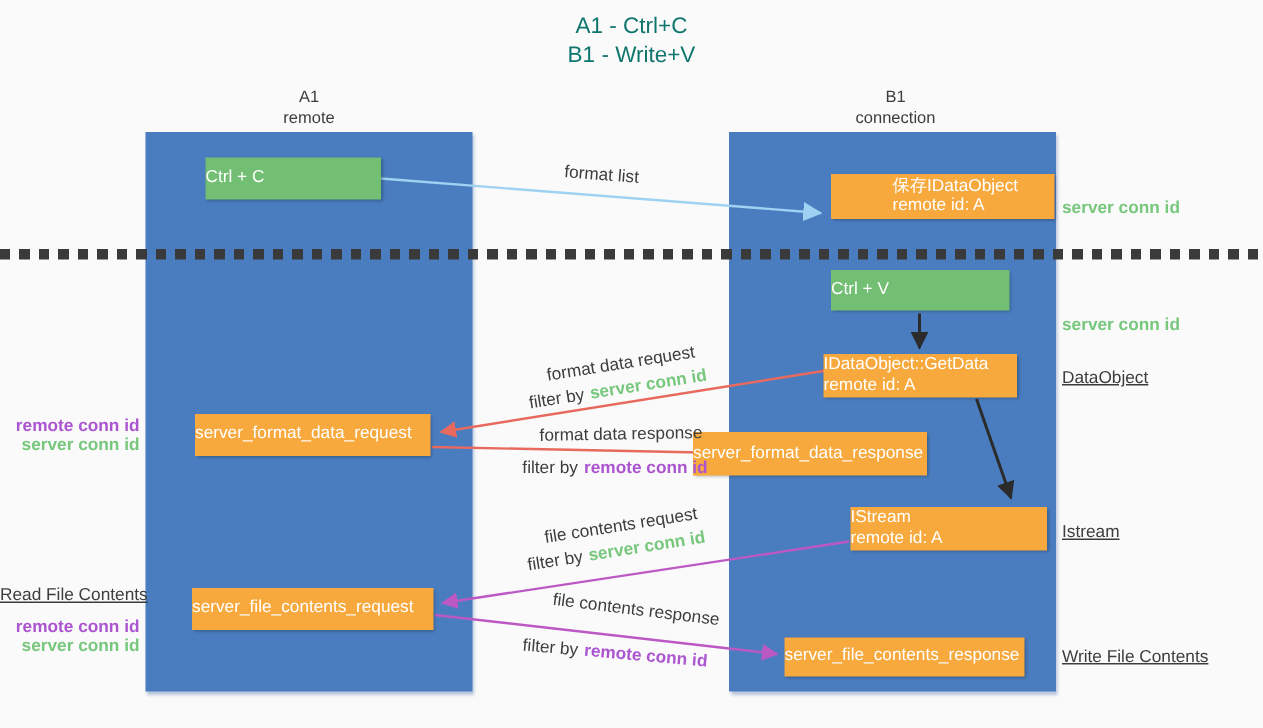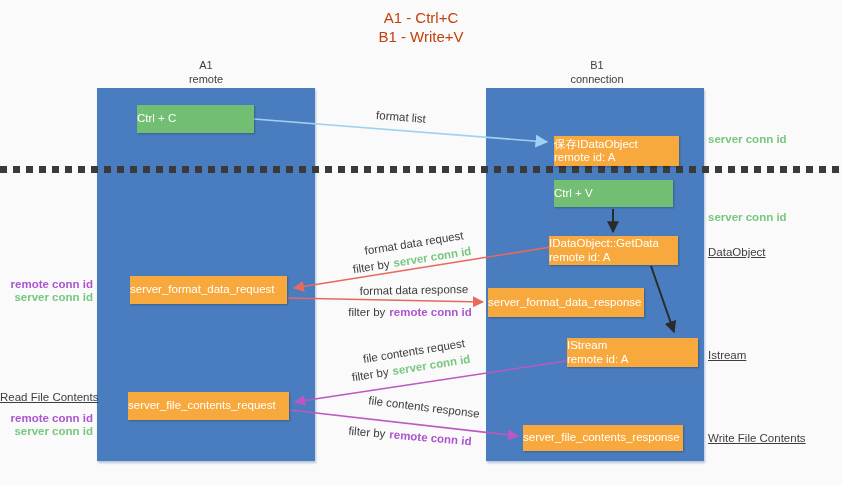--- a/index.html
+++ b/index.html
@@ -1,20 +1,20 @@
 <!DOCTYPE html>
 <html><head>
 <meta charset="utf-8">
 <style>
   html,body{margin:0;padding:0;}
   body{font-family:"Liberation Sans",sans-serif;background:#fafafa;}
   .canvas{position:relative;width:842px;height:485px;background:#fafafa;overflow:hidden;}
 
   .title{position:absolute;left:321px;top:8px;width:200px;text-align:center;
-         font-size:15px;color:#c2410c;line-height:19px;}
+         font-size:15px;color:#0f766e;line-height:19px;}
 
   .col-header{position:absolute;width:120px;text-align:center;font-size:11px;
               color:#3d3d3d;line-height:14px;}
   .col{position:absolute;top:88px;width:218px;height:373px;background:#4a7dbf;
        box-shadow:1px 2px 2px rgba(100,130,180,.45);}
   .col-a1{left:97px;}
   .col-b1{left:486px;}
 
   .dotline{position:absolute;left:0;top:166px;width:842px;height:7px;
            background:repeating-linear-gradient(90deg,#3a3a3a 0 7px,transparent 7px 13px);}
@@ -91,32 +91,32 @@
   <div class="box green" style="left:137px;top:105px;width:117px;height:28px;">
     <div>Ctrl + C</div>
   </div>
   <div class="box orange" style="left:130px;top:276px;width:157px;height:28px;">
     <div>server_format_data_request</div>
   </div>
   <div class="box orange" style="left:128px;top:392px;width:161px;height:28px;">
     <div>server_file_contents_request</div>
   </div>
 
-  <div class="box orange" style="left:554px;top:136px;width:125px;height:30px;">
+  <div class="box orange" style="left:554px;top:116px;width:108px;height:30px;padding-left:41px;">
     <div>保存IDataObject</div>
     <div>remote id: A</div>
   </div>
   <div class="box green" style="left:554px;top:180px;width:119px;height:27px;">
     <div>Ctrl + V</div>
   </div>
   <div class="box orange" style="left:549px;top:236px;width:129px;height:29px;">
     <div>IDataObject::GetData</div>
     <div>remote id: A</div>
   </div>
-  <div class="box orange" style="left:488px;top:288px;width:156px;height:29px;">
+  <div class="box orange" style="left:462px;top:288px;width:156px;height:29px;">
     <div>server_format_data_response</div>
   </div>
   <div class="box orange" style="left:567px;top:338px;width:131px;height:29px;">
     <div>IStream</div>
     <div>remote id: A</div>
   </div>
   <div class="box orange" style="left:523px;top:425px;width:160px;height:26px;">
     <div>server_file_contents_response</div>
   </div>
 

